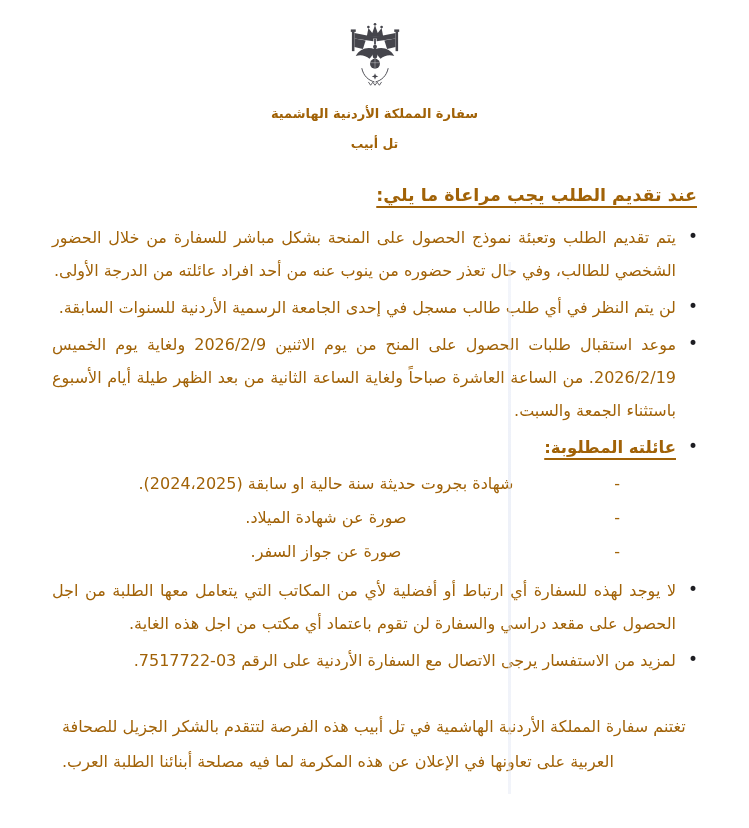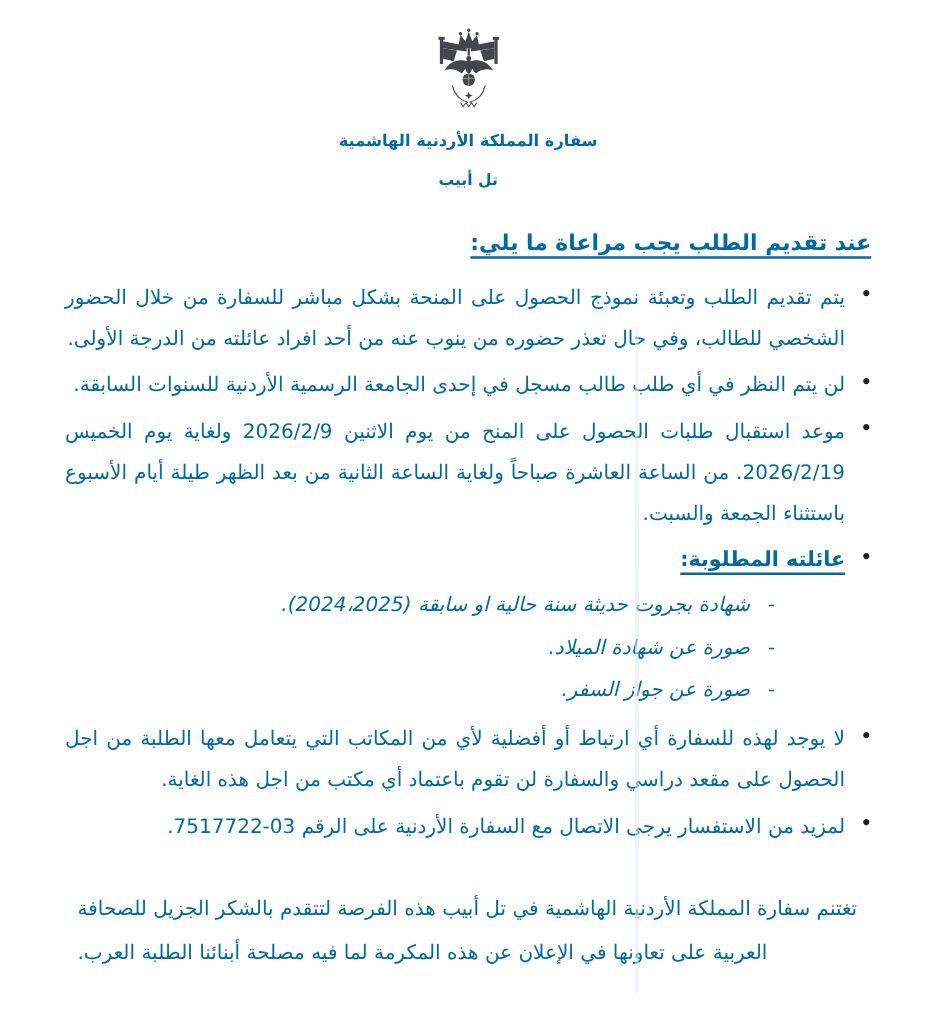--- a/index.html
+++ b/index.html
@@ -1,20 +1,20 @@
 <!DOCTYPE html>
 <html lang="ar" dir="rtl"><head>
 <meta charset="utf-8">
 <style>
   html,body{margin:0;padding:0;background:#ffffff;}
   .page{
     position:relative;
     width:749px;height:828px;
     background:#ffffff;
-    color:#0369a1;
+    color:#a16207;
     font-family:"DejaVu Sans",sans-serif;
     direction:rtl;
     overflow:hidden;
   }
   .letterhead{text-align:center;padding-top:22px;}
   .emblem{width:62px;height:66px;display:inline-block;}
   .embassy-name{margin-top:14px;font-weight:bold;font-size:13px;letter-spacing:0;}
   .embassy-city{margin-top:15px;font-weight:bold;font-size:12.5px;text-align:center;}
   .content{padding:0 48px 0 52px;}
   .main-heading{
@@ -29,21 +29,21 @@
   ul.bullets>li{position:relative;padding-right:25px;margin-bottom:4px;}
   ul.bullets>li::before{
     content:"•";position:absolute;right:3px;top:-1px;font-size:17px;color:#1e1e23;
   }
   .docs-heading{
     font-weight:bold;font-size:16.5px;
     text-decoration:underline;
     text-decoration-thickness:1.5px;
     text-underline-offset:5px;
   }
-  ul.dashes{list-style:none;margin:3px 56px 6px 0;padding:0;text-align:right;font-style:italic;}
+  ul.dashes{list-style:none;margin:3px 56px 6px 0;padding:0;text-align:center;}
   ul.dashes>li{position:relative;padding-right:20px;margin-bottom:1px;}
   ul.dashes>li::before{content:"-";position:absolute;right:0;top:0;}
   .closing{
     margin:32px 6px 0 10px;
     font-size:16px;line-height:35px;
     text-align:left;
   }
   .scan-streak{
     position:absolute;left:508px;top:262px;width:3px;height:532px;
     background:linear-gradient(180deg,#eaeef8 0%,#dfe5f3 40%,#e7ebf6 100%);

